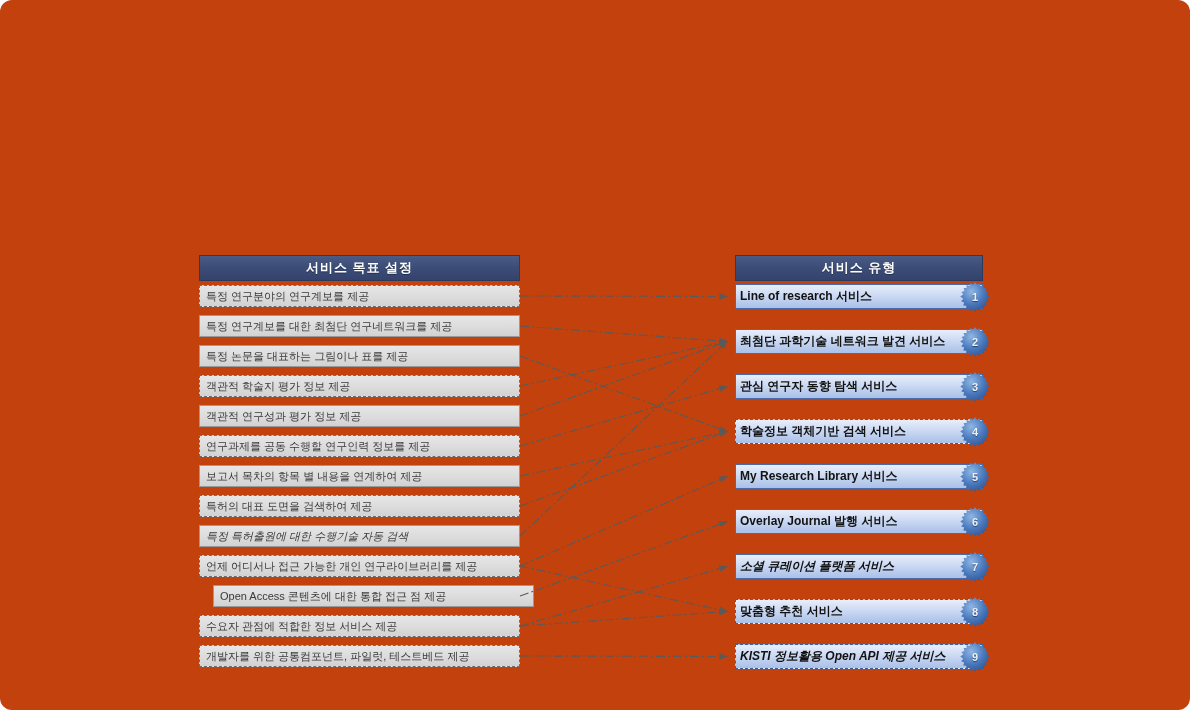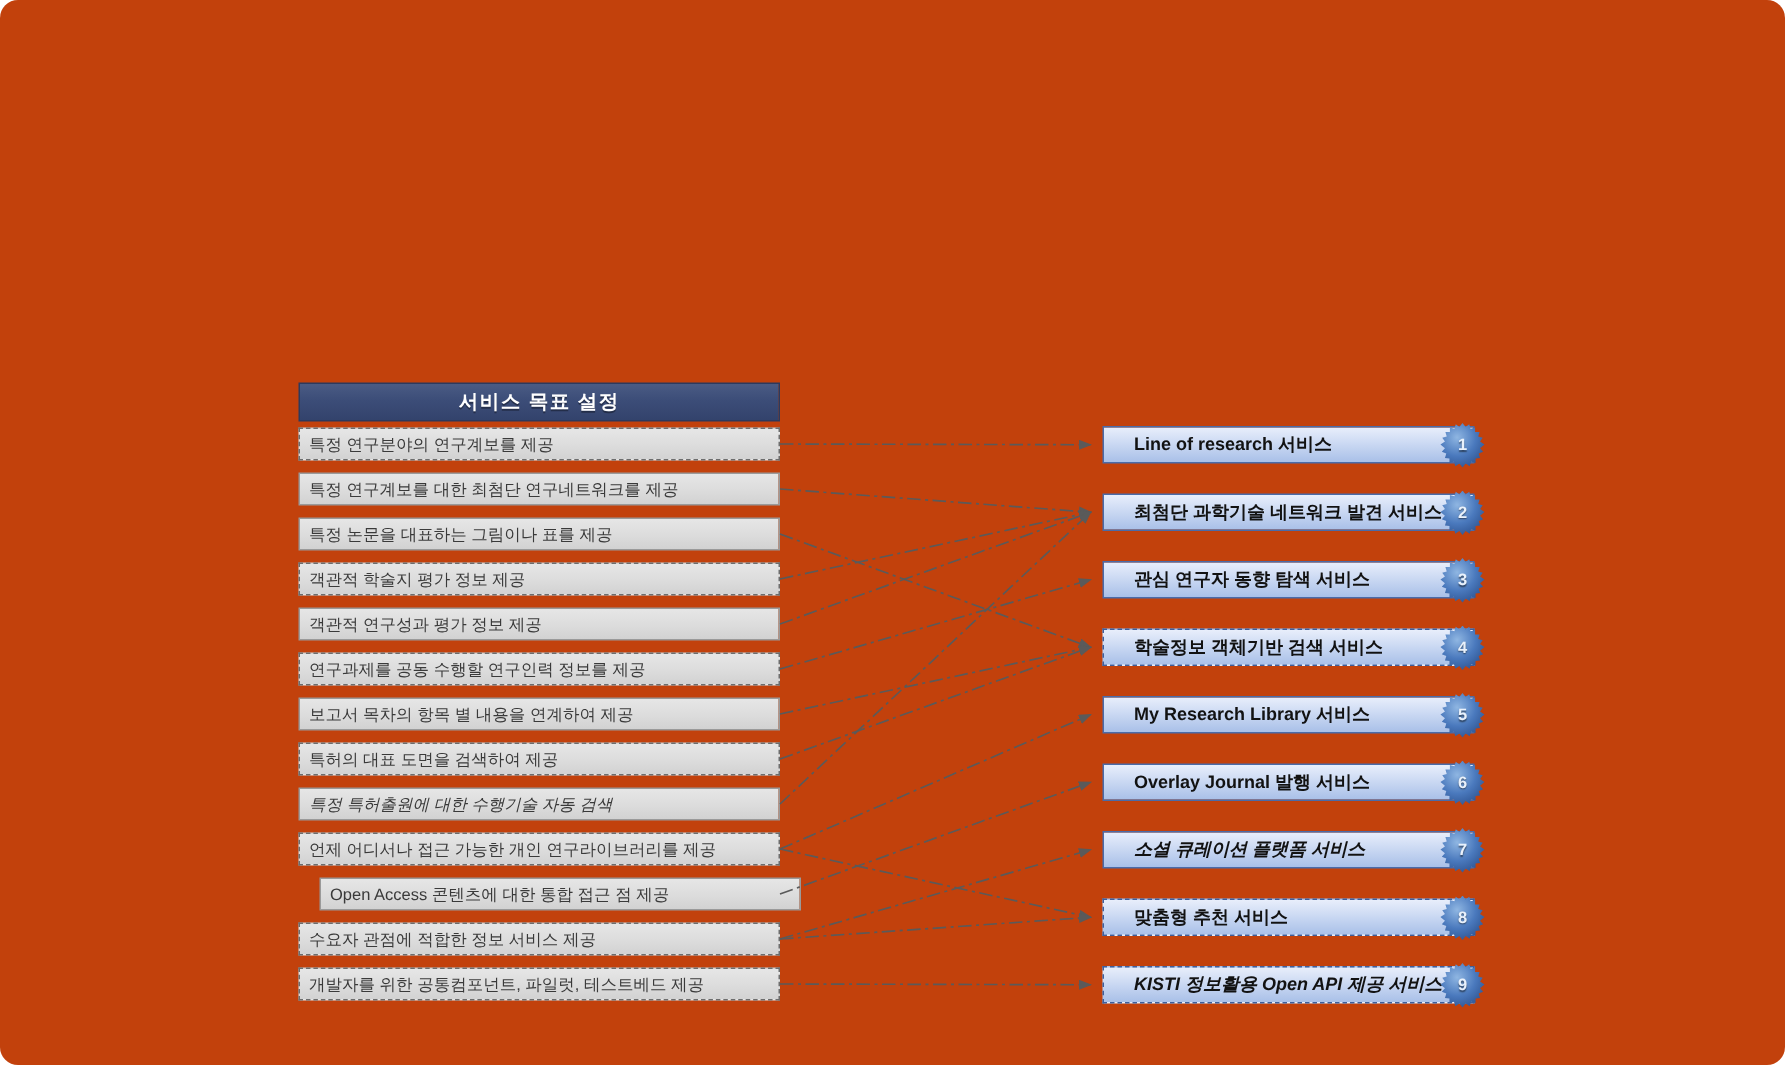--- a/index.html
+++ b/index.html
@@ -60,21 +60,21 @@
   .svc-box {
     position: absolute;
     left: 735px;
     width: 248px;
     height: 25px;
     box-sizing: border-box;
     background: linear-gradient(to bottom, #e8eefb 0%, #cfdcf4 40%, #a9c0e8 100%);
     border: 1px solid #4a6ba8;
     display: flex;
     align-items: center;
-    padding-left: 20px;
+    padding-left: 4px;
     font-size: 12px;
     font-weight: bold;
     color: #121212;
     white-space: nowrap;
     overflow: visible;
   }
   .svc-box.dashed { border-style: dashed; border-color: #3e5f9c; }
   .svc-label { position: relative; z-index: 2; }
 
   
@@ -144,20 +144,21 @@
         <line x1="520" y1="566" x2="727" y2="611.5" stroke="#5a5a5a" stroke-width="1.1" stroke-dasharray="9 3 2 3" marker-end="url(#arrow)"></line>
         <line x1="520" y1="596" x2="727" y2="521.5" stroke="#5a5a5a" stroke-width="1.1" stroke-dasharray="9 3 2 3" marker-end="url(#arrow)"></line>
         <line x1="520" y1="626" x2="727" y2="566.5" stroke="#5a5a5a" stroke-width="1.1" stroke-dasharray="9 3 2 3" marker-end="url(#arrow)"></line>
         <line x1="520" y1="626" x2="727" y2="611.5" stroke="#5a5a5a" stroke-width="1.1" stroke-dasharray="9 3 2 3" marker-end="url(#arrow)"></line>
         <line x1="520" y1="656" x2="727" y2="656.5" stroke="#5a5a5a" stroke-width="1.1" stroke-dasharray="9 3 2 3" marker-end="url(#arrow)"></line>
       </g>
   </svg>
 
   <div class="col-header" id="header-left">서비스 목표 설정</div>
 
+  <div class="col-header" id="header-right">서비스 유형</div>
 
   <div id="goal-list">
       <div class="goal-box dashed" style="top: 285px;">
         <span>특정 연구분야의 연구계보를 제공</span>
       </div>
       <div class="goal-box" style="top: 315px;">
         <span>특정 연구계보를 대한 최첨단 연구네트워크를 제공</span>
       </div>
       <div class="goal-box" style="top: 345px;">
         <span>특정 논문을 대표하는 그림이나 표를 제공</span>

